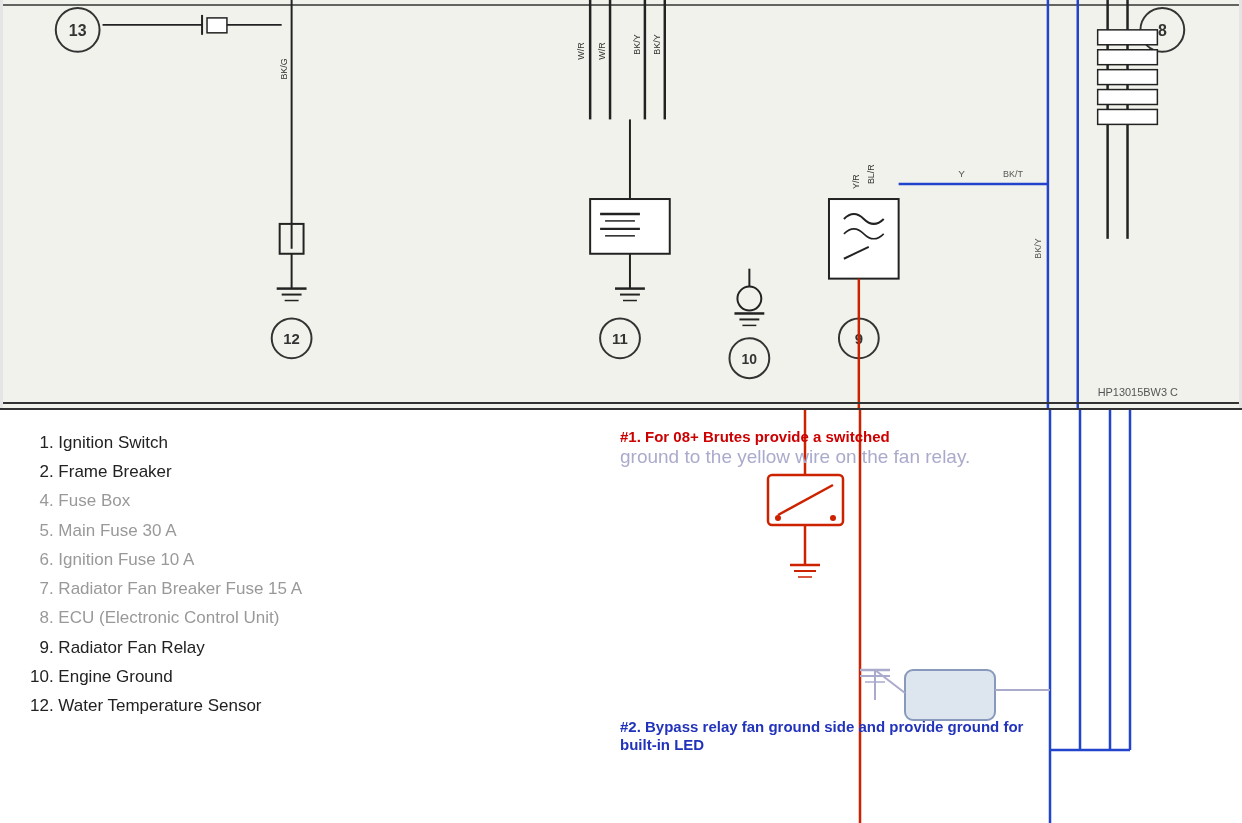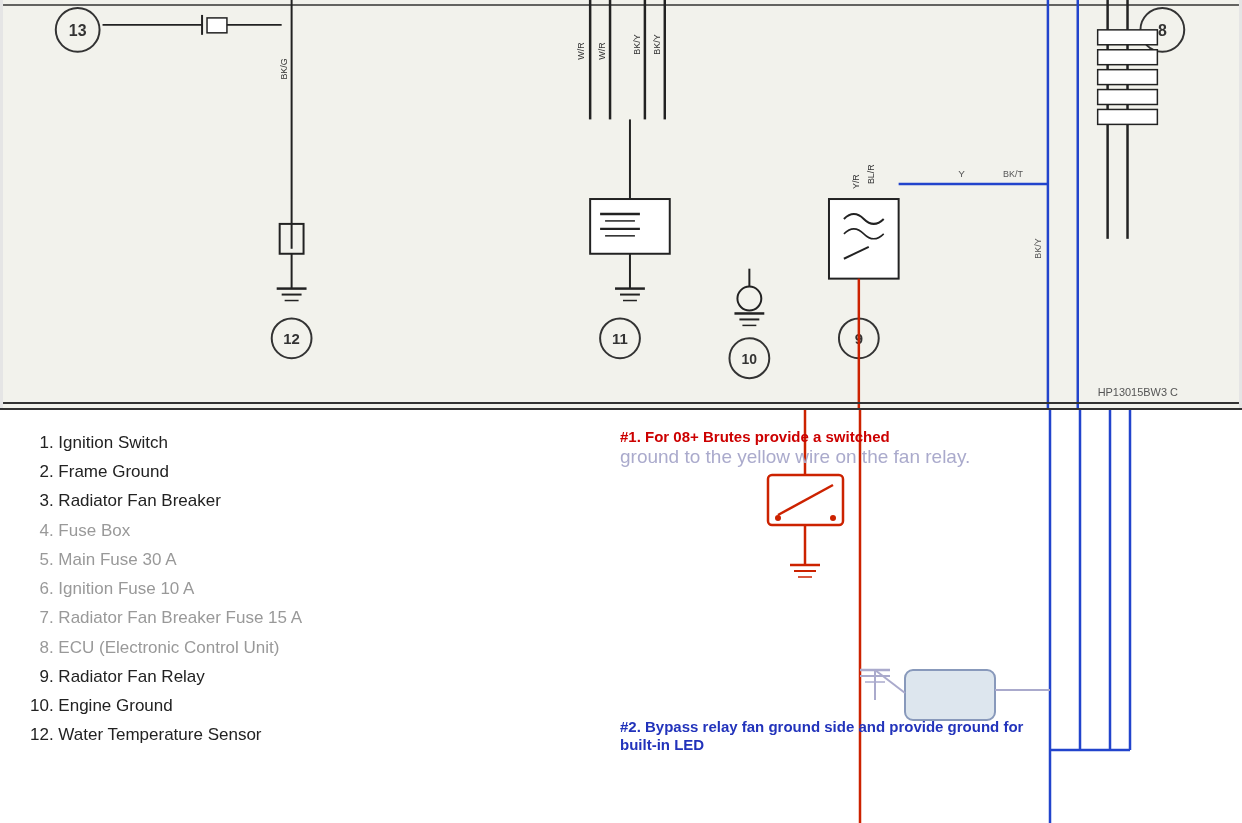--- a/index.html
+++ b/index.html
@@ -174,24 +174,21 @@
   </svg>
 </div>
 
 <div class="bottom-section">
 
   <div class="legend-column">
     <div class="legend-item">
       <span>&nbsp;&nbsp;1. </span><span>Ignition Switch</span>
     </div>
     <div class="legend-item">
-      <span>&nbsp;&nbsp;2. </span><span>Frame Ground</span>
-    </div>
-    <div class="legend-item">
-      <span>&nbsp;&nbsp;3. </span><span>Radiator Fan Breaker</span>
+      <span>&nbsp;&nbsp;2. </span><span>Frame Breaker</span>
     </div>
     <div class="legend-item faded">
       <span>&nbsp;&nbsp;4. </span><span>Fuse Box</span>
     </div>
     <div class="legend-item faded">
       <span>&nbsp;&nbsp;5. </span><span>Main Fuse 30 A</span>
     </div>
     <div class="legend-item faded">
       <span>&nbsp;&nbsp;6. </span><span>Ignition Fuse 10 A</span>
     </div>

